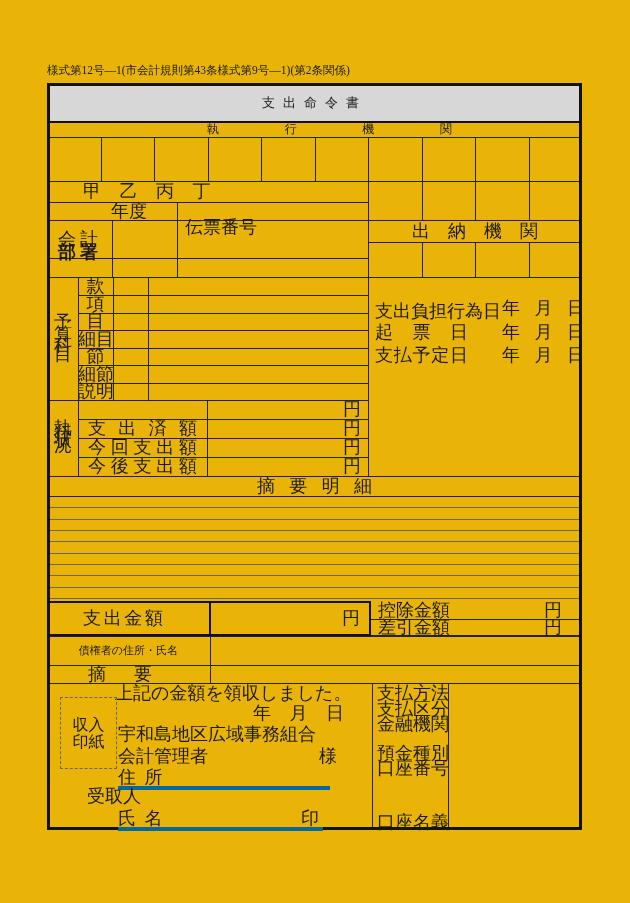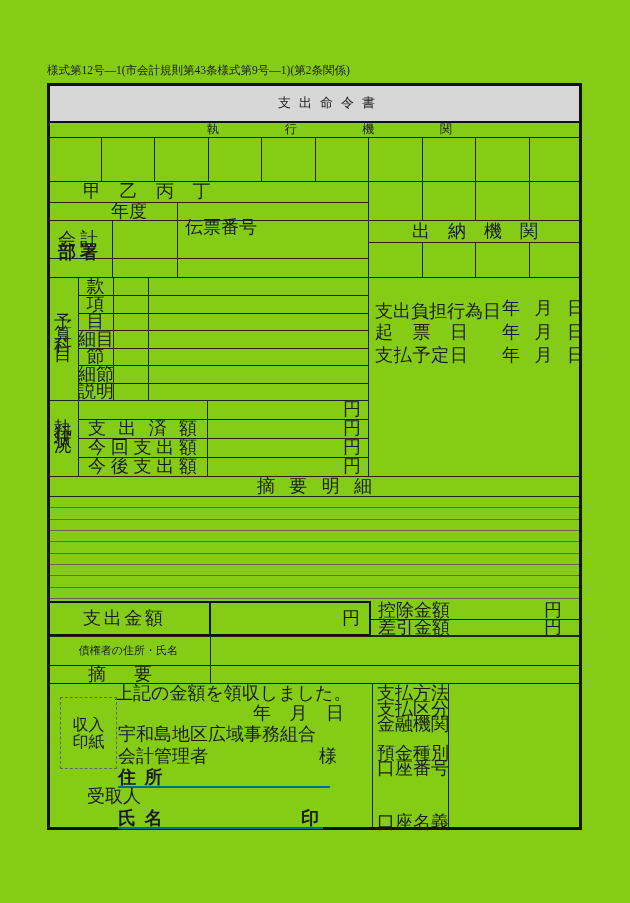--- a/index.html
+++ b/index.html
@@ -1,28 +1,28 @@
 <!DOCTYPE html>
 <html><head>
 <meta charset="utf-8">
 <style>
   html,body{margin:0;padding:0;background:#e8e8e8;}
-  .page{position:relative;width:630px;height:903px;background:#84cc16;overflow:hidden;
+  .page{position:relative;width:630px;height:903px;background:#eab308;overflow:hidden;
         font-family:"Liberation Serif","DejaVu Serif",serif;color:#1a1a1a;}
   .form{position:absolute;left:47px;top:83px;width:535px;height:747px;}
   .t{position:absolute;font-size:18px;line-height:16px;white-space:nowrap;color:#1a1a1a;}
   .just{text-align:justify;text-align-last:justify;text-justify:distribute;}
   .ctr{text-align:center;}
   .rgt{text-align:right;}
   .vtext{writing-mode:vertical-rl;text-orientation:upright;}
   .grid{position:absolute;left:0;top:0;}
   .stamp{position:absolute;left:13px;top:614px;width:55px;height:70px;border:1px dashed #666;
          display:flex;flex-direction:column;justify-content:center;align-items:center;
          font-size:16px;line-height:17px;}
-  .uline{border-bottom:2px solid #0369a1;font-weight:bold;}
+  .uline{border-bottom:4px solid #0369a1;}
   .flexrow{display:flex;justify-content:space-between;}
 </style>
 </head>
 <body>
 
 <div class="page">
 
   <div class="t" style="left:47px;top:62px;font-size:11.5px;">様式第12号―1(市会計規則第43条様式第9号―1)(第2条関係)</div>
 
   <div class="form">
@@ -86,21 +86,21 @@
       <line x1="163" y1="553" x2="163" y2="600" stroke="#222" stroke-width="1"></line>
       <line x1="325" y1="600" x2="325" y2="747" stroke="#222" stroke-width="1"></line>
       <line x1="401" y1="600" x2="401" y2="747" stroke="#222" stroke-width="1"></line>
 
       <rect x="1" y="519" width="322" height="33" fill="none" stroke="#111" stroke-width="2.5"></rect>
       <line x1="163" y1="519" x2="163" y2="552" stroke="#111" stroke-width="1.5"></line>
 
       <rect x="1.5" y="1.5" width="532" height="744" fill="none" stroke="#111" stroke-width="3"></rect>
     </svg>
 
-    <div class="t ctr" style="left:0;top:0;width:535px;line-height:39px;font-size:13px;letter-spacing:8px;margin-left:16px;">支出命令書</div>
+    <div class="t ctr" style="left:0;top:0;width:535px;line-height:39px;font-size:13px;letter-spacing:8px;">支出命令書</div>
 
     <div class="t just" style="left:160px;top:39px;width:245px;line-height:15px;font-size:12px;">執行機関</div>
 
     <div class="t" style="left:36px;top:98px;line-height:21px;word-spacing:14px;">甲 乙 丙 丁</div>
 
     <div class="t rgt" style="left:0;top:119px;width:100px;line-height:18px;">年度</div>
     <div class="t" style="left:138px;top:135px;line-height:18px;">伝票番号</div>
 
     <div class="t just" style="left:11px;top:137px;width:40px;line-height:38px;">会計</div>
     <div class="t just" style="left:11px;top:160px;width:40px;line-height:19px;font-weight:bold;">部署</div>

